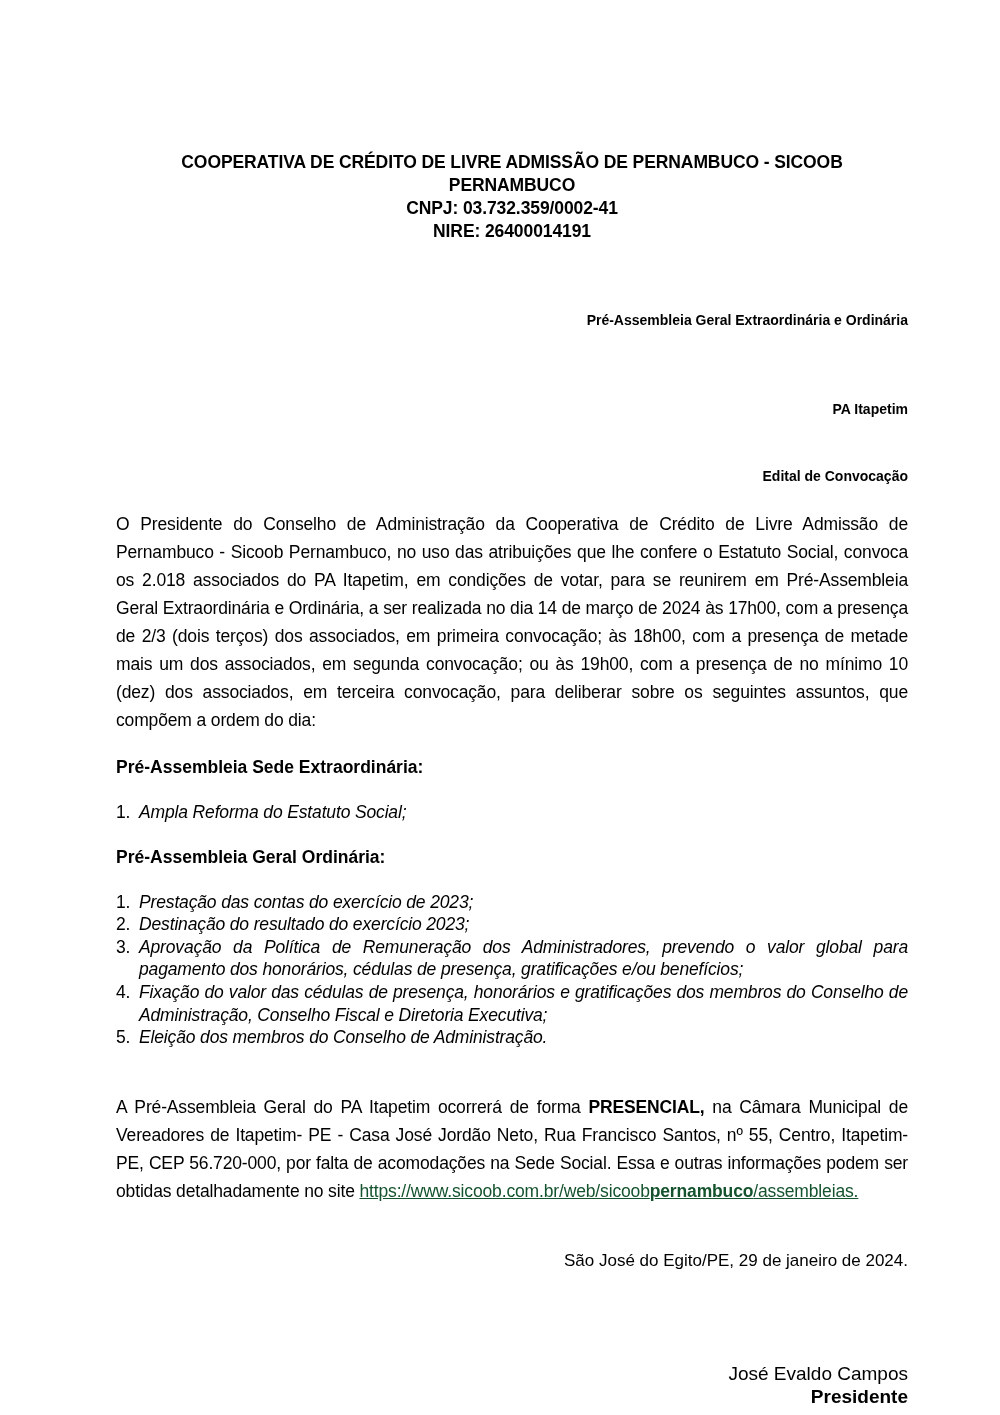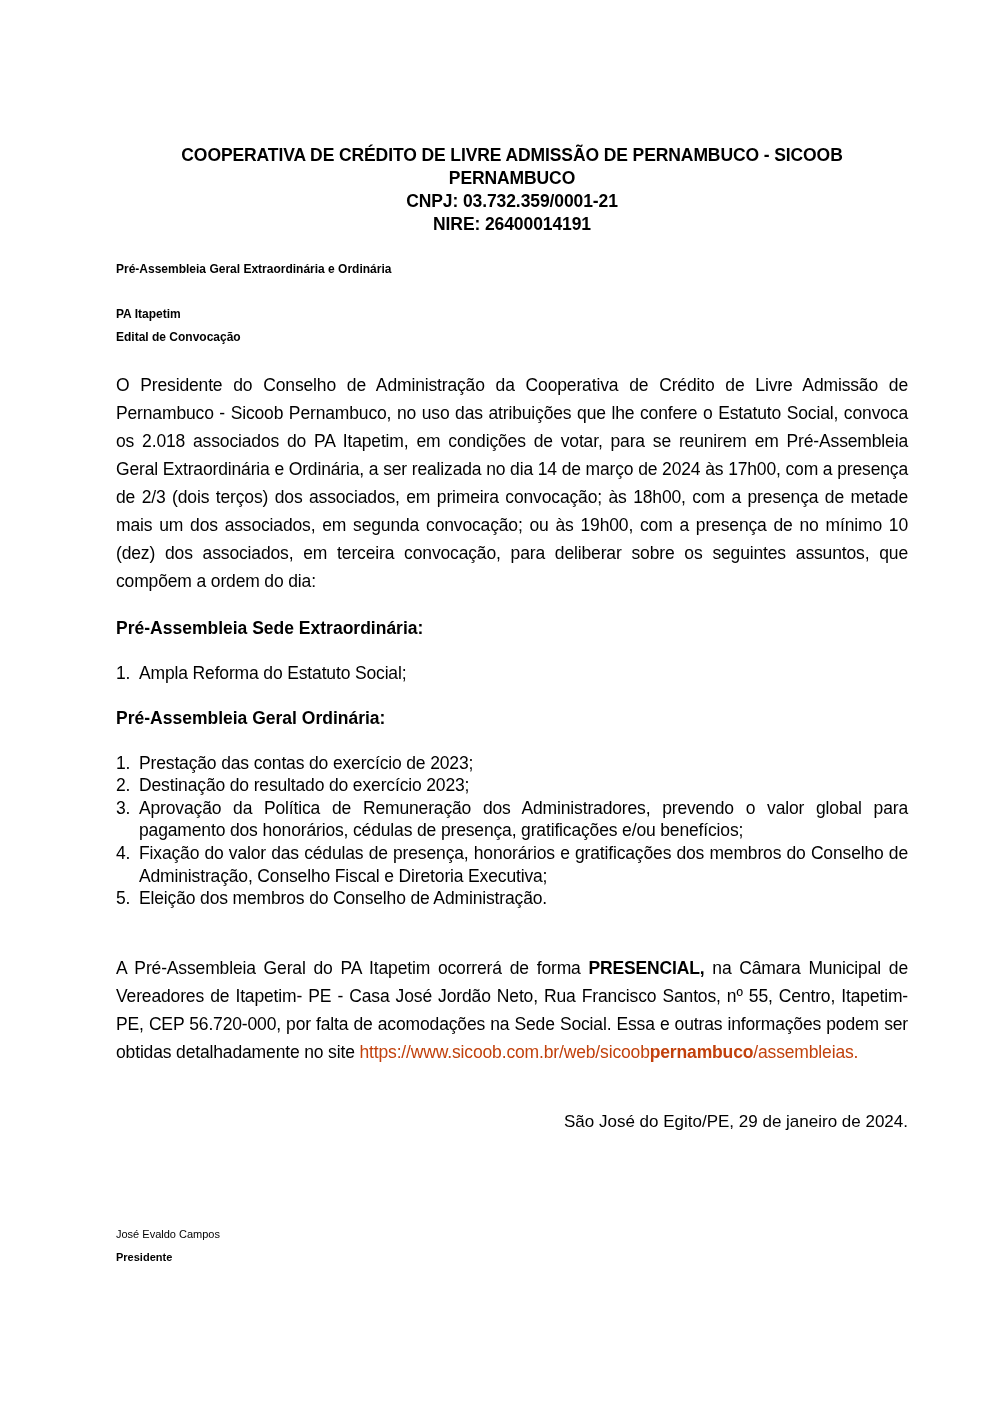--- a/index.html
+++ b/index.html
@@ -11,39 +11,40 @@
       width: 1000px;
       height: 1415px;
       position: relative;
       overflow: hidden;
       color: #000000;
       font-family: "Liberation Sans", sans-serif;
     }
     .page {
       position: absolute;
       left: 116px;
-      top: 144px;
+      top: 151px;
       width: 792px;
     }
     .bold { font-weight: bold; }
     .title-block {
       font-size: 17.5px;
       line-height: 23px;
       font-weight: bold;
       text-align: center;
       font-stretch: condensed;
       letter-spacing: -0.1px;
     }
     .title-block div { margin: 0; }
     .gap-1 { height: 22px; }
     .sub-title {
-      font-size: 12px;
+      font-size: 14px;
       line-height: 23px;
       font-weight: bold;
-      text-align: left;
+      text-align: right;
+      margin-top: 44px;
     }
     .body-text {
       font-size: 17.5px;
       line-height: 28px;
       text-align: justify;
       letter-spacing: -0.15px;
     }
     .section-heading {
       font-size: 17.5px;
       line-height: 23px;
@@ -61,45 +62,47 @@
       display: flex;
       text-align: justify;
       letter-spacing: -0.15px;
     }
     .list .num {
       width: 23px;
       flex: 0 0 23px;
     }
     .list .txt {
       flex: 1;
+      font-style: italic;
     }
     .link {
-      color: #c2410c;
+      color: #14532d;
+      text-decoration: underline;
     }
     .link b { font-weight: bold; }
     .date-line {
       font-size: 17px;
       line-height: 23px;
       text-align: right;
     }
     .signature {
-      font-size: 11px;
+      font-size: 19px;
       line-height: 23px;
-      text-align: left;
+      text-align: right;
     }
   </style>
 </head>
 <body>
 
 <div class="page">
 
   <div class="title-block">
     <div>COOPERATIVA DE CRÉDITO DE LIVRE ADMISSÃO DE PERNAMBUCO - SICOOB</div>
     <div>PERNAMBUCO</div>
-    <div>CNPJ: 03.732.359/0001-21</div>
+    <div>CNPJ: 03.732.359/0002-41</div>
     <div>NIRE: 26400014191</div>
   </div>
 
   <div class="gap-1"></div>
 
   <div class="sub-title">Pré-Assembleia Geral Extraordinária e Ordinária</div>
 
   <div class="gap-1"></div>
 
   <div class="sub-title">PA Itapetim</div>

